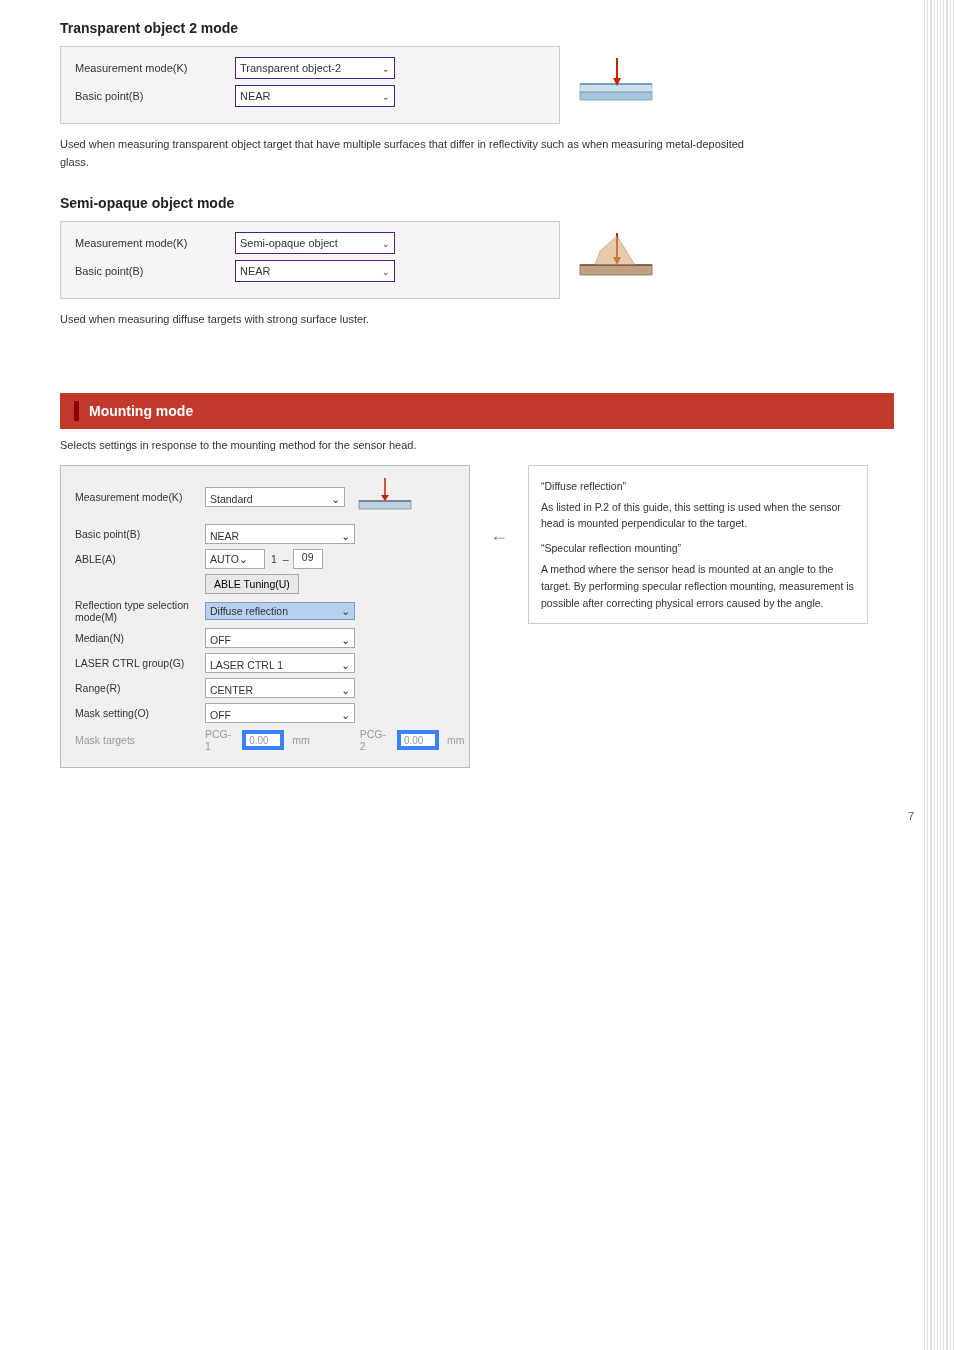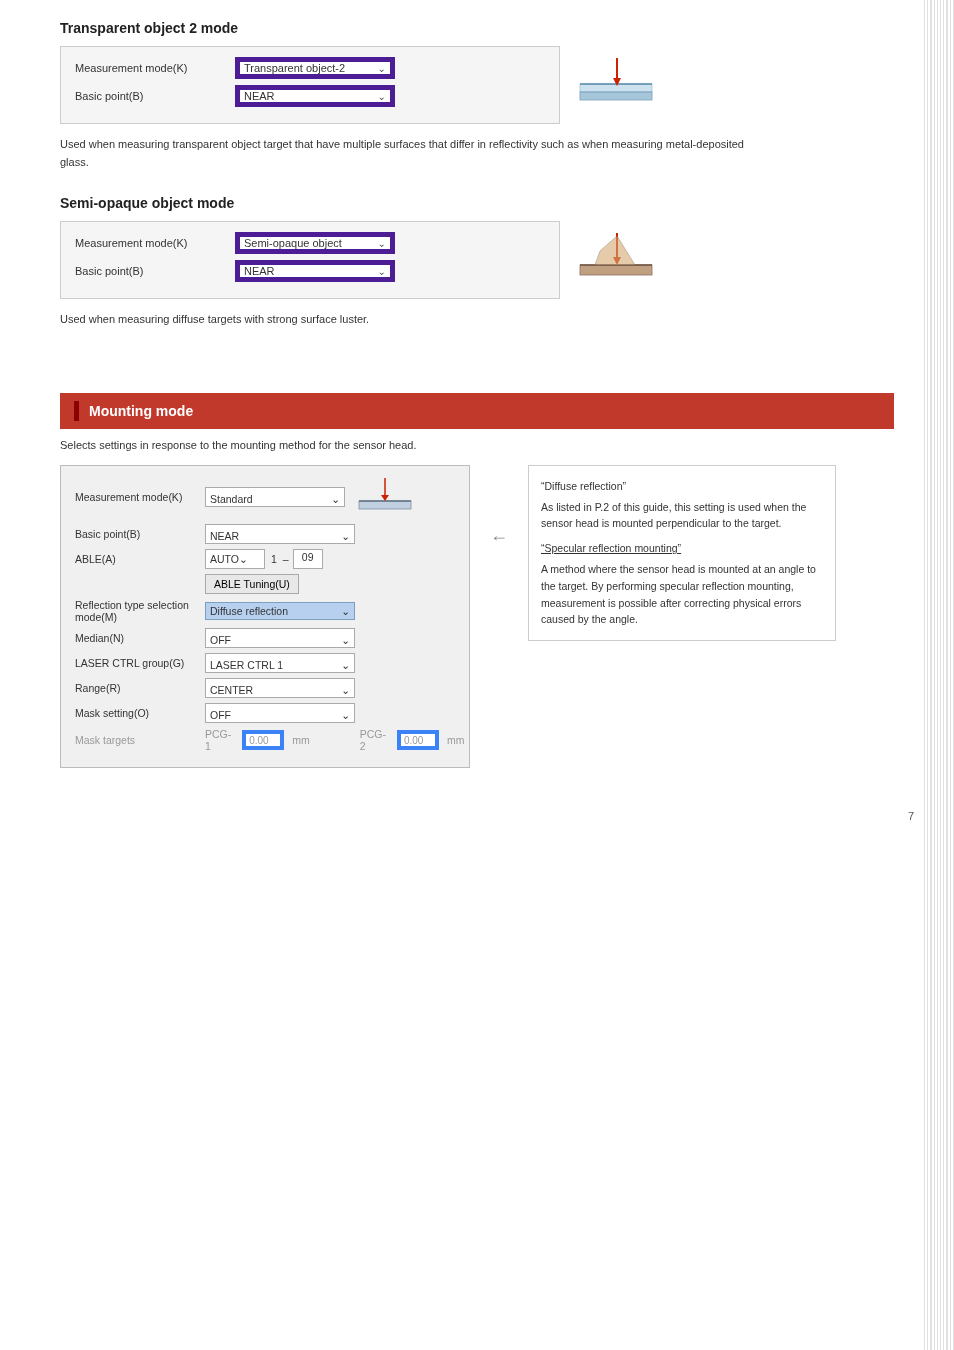--- a/index.html
+++ b/index.html
@@ -67,21 +67,21 @@
       flex-shrink: 0;
     }
 
     .form-control {
       display: flex;
       align-items: center;
       gap: 4px;
     }
 
     .select-box {
-      border: 5px solid #4c1d95;
+      border: 1px solid #4c1d95;
       background: #fff;
       font-size: 11px;
       padding: 2px 4px;
       display: flex;
       align-items: center;
       justify-content: space-between;
       min-width: 160px;
       height: 22px;
     }
 
@@ -215,21 +215,21 @@
       height: 18px;
     }
 
     .info-box {
       border: 1px solid #ccc;
       background: #fff;
       padding: 12px;
       font-size: 10.5px;
       color: #333;
       line-height: 1.6;
-      width: 308px;
+      width: 340px;
     }
 
     .arrow-connector {
       display: flex;
       align-items: center;
       font-size: 18px;
       color: #888;
       margin-top: 60px;
     }
 
@@ -503,21 +503,21 @@
 
         </div>
 
         <div class="arrow-connector">
           <span>←</span>
         </div>
 
         <div class="info-box">
           <p>“Diffuse reflection”</p>
           <p style="margin-top:4px;">As listed in P.2 of this guide, this setting is used when the sensor head is mounted perpendicular to the target.</p>
-          <p style="margin-top:8px;text-decoration:underline;">“Specular reflection mounting”</p>
+          <p style="margin-top:8px;">“Specular reflection mounting”</p>
           <p style="margin-top:4px;">A method where the sensor head is mounted at an angle to the target. By performing specular reflection mounting, measurement is possible after correcting physical errors caused by the angle.</p>
         </div>
 
       </div>
     </div>
   </div>
 
   <div class="page-number">7</div>
 
 </div>

